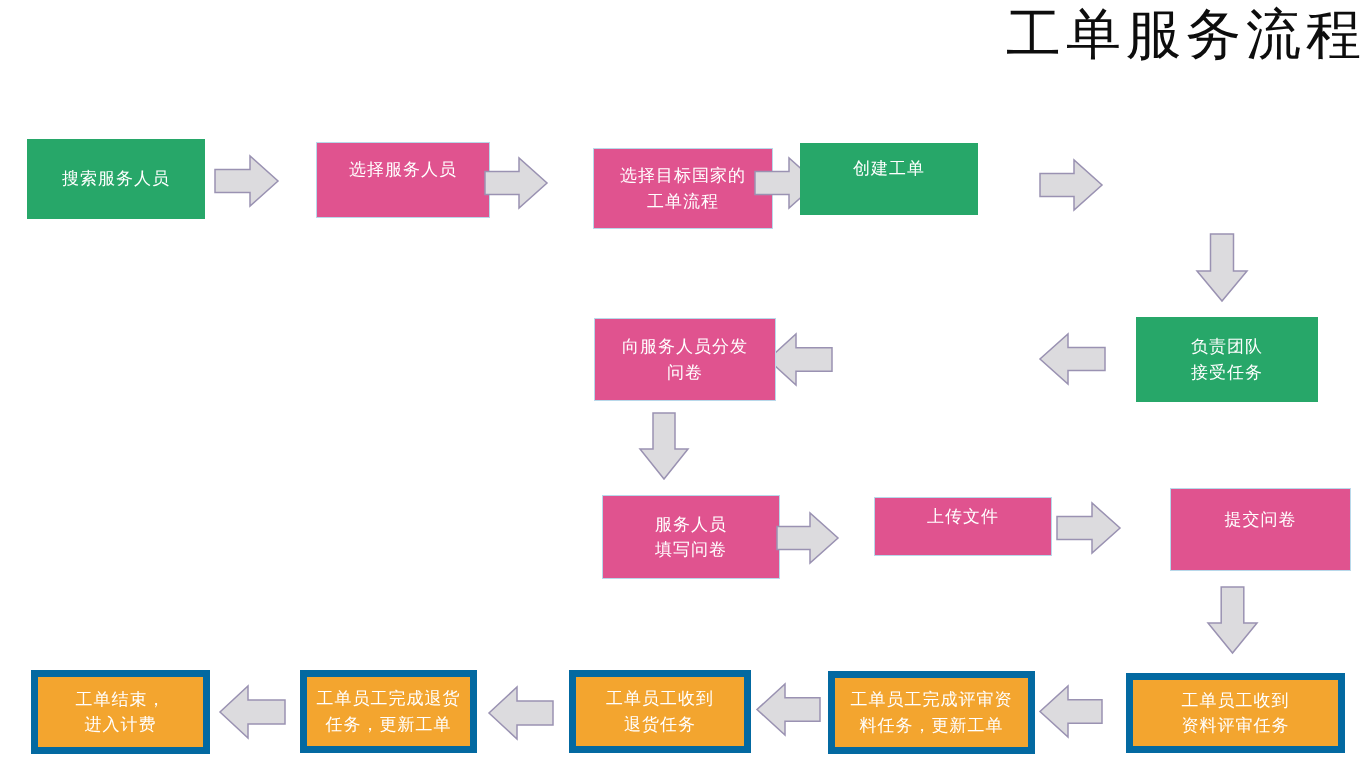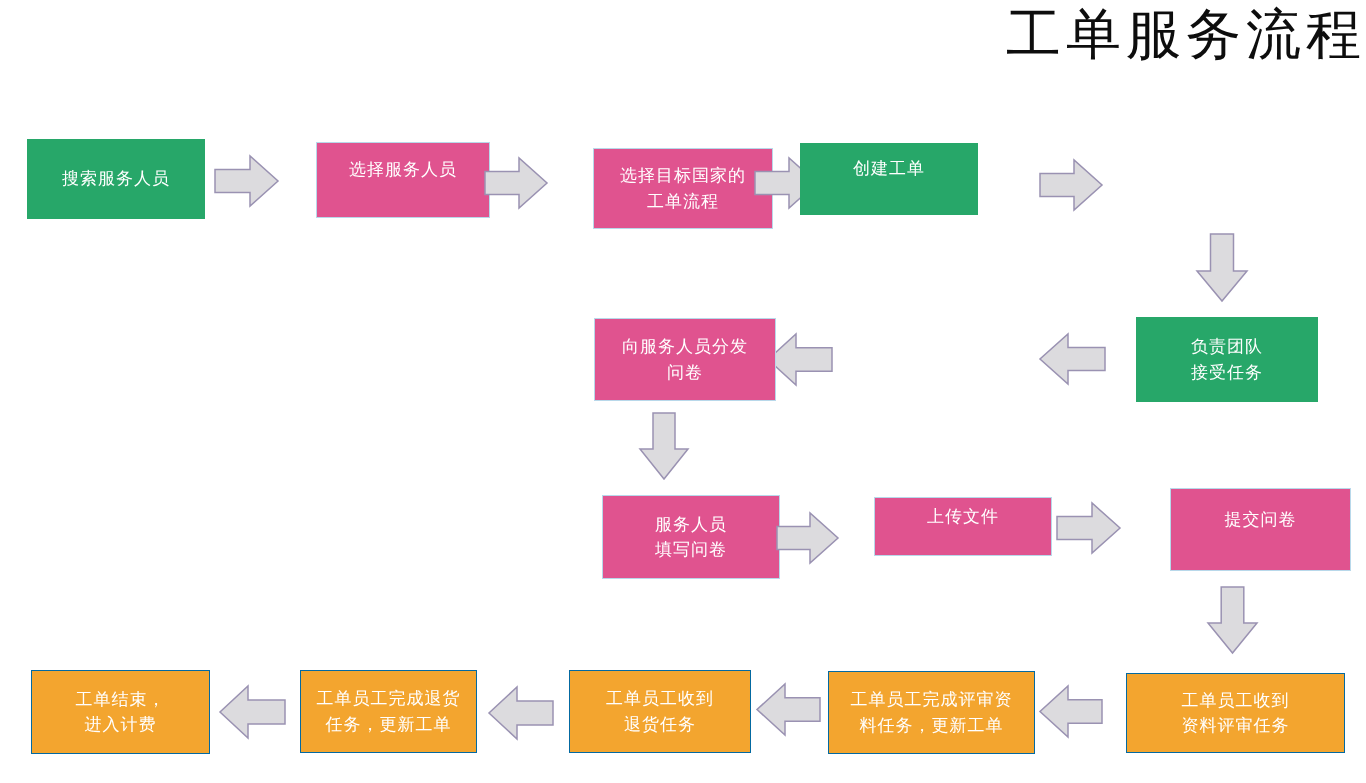--- a/index.html
+++ b/index.html
@@ -40,21 +40,21 @@
     color: #ffffff;
     font-size: 17px;
     font-weight: 300;
     line-height: 1.5;
     white-space: pre-line;
     letter-spacing: 1px;
   }
   .node-label.shift-up { transform: translateY(-10px); }
   .green  { background: var(--green, #27A769); }
   .pink   { background: var(--pink, #E0538F); border: 1px solid #b8d8ea; margin-left: 26px; }
-  .orange { background: var(--orange, #F3A52F); border: 1px solid #0369a1; }
+  .orange { background: var(--orange, #F3A52F); border: 7px solid #0369a1; }
   .block-arrow { position: absolute; }
   .block-arrow svg { display: block; width: 100%; height: 100%; overflow: visible; }
 </style>
 </head>
 <body>
 
 <div class="canvas">
 
   <h1 class="title">工单服务流程</h1>
 

